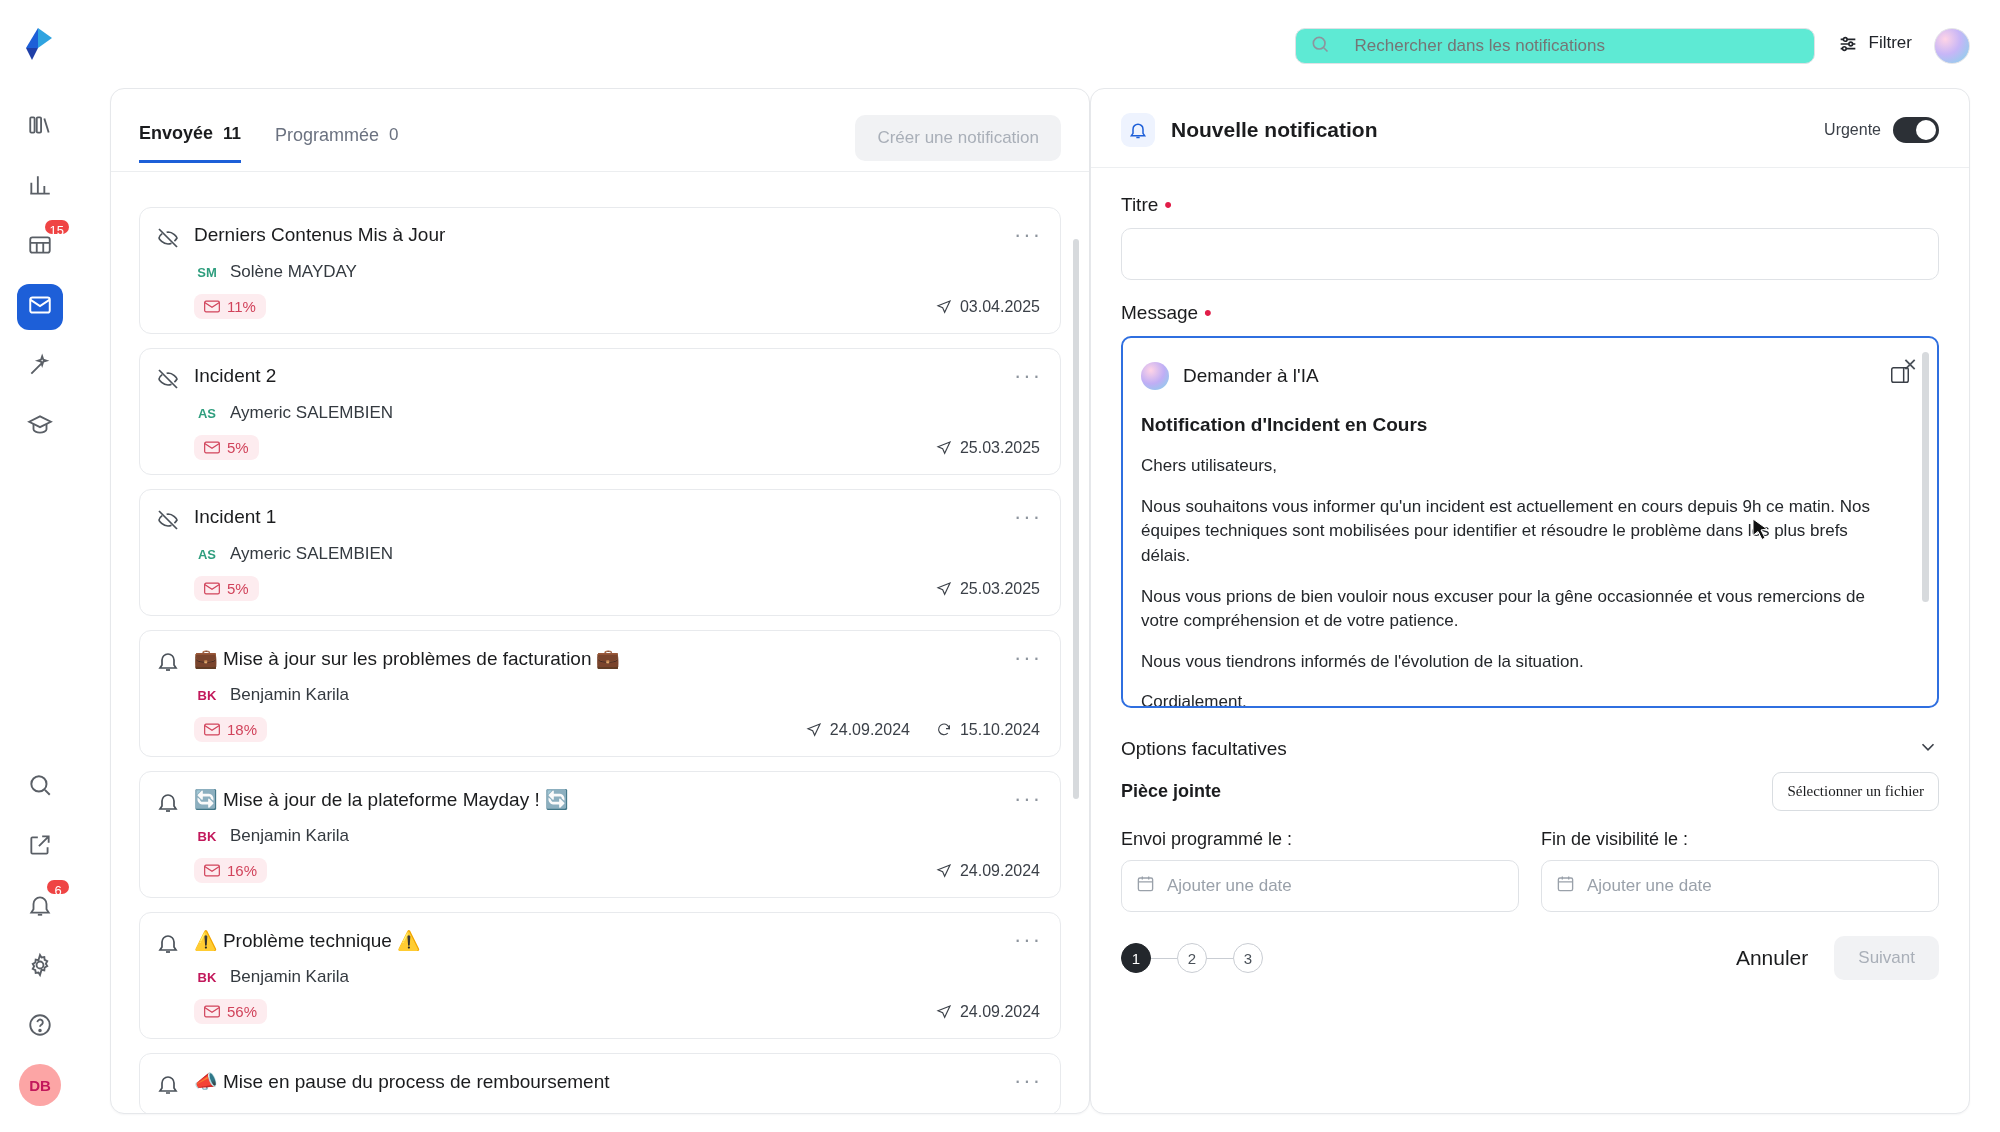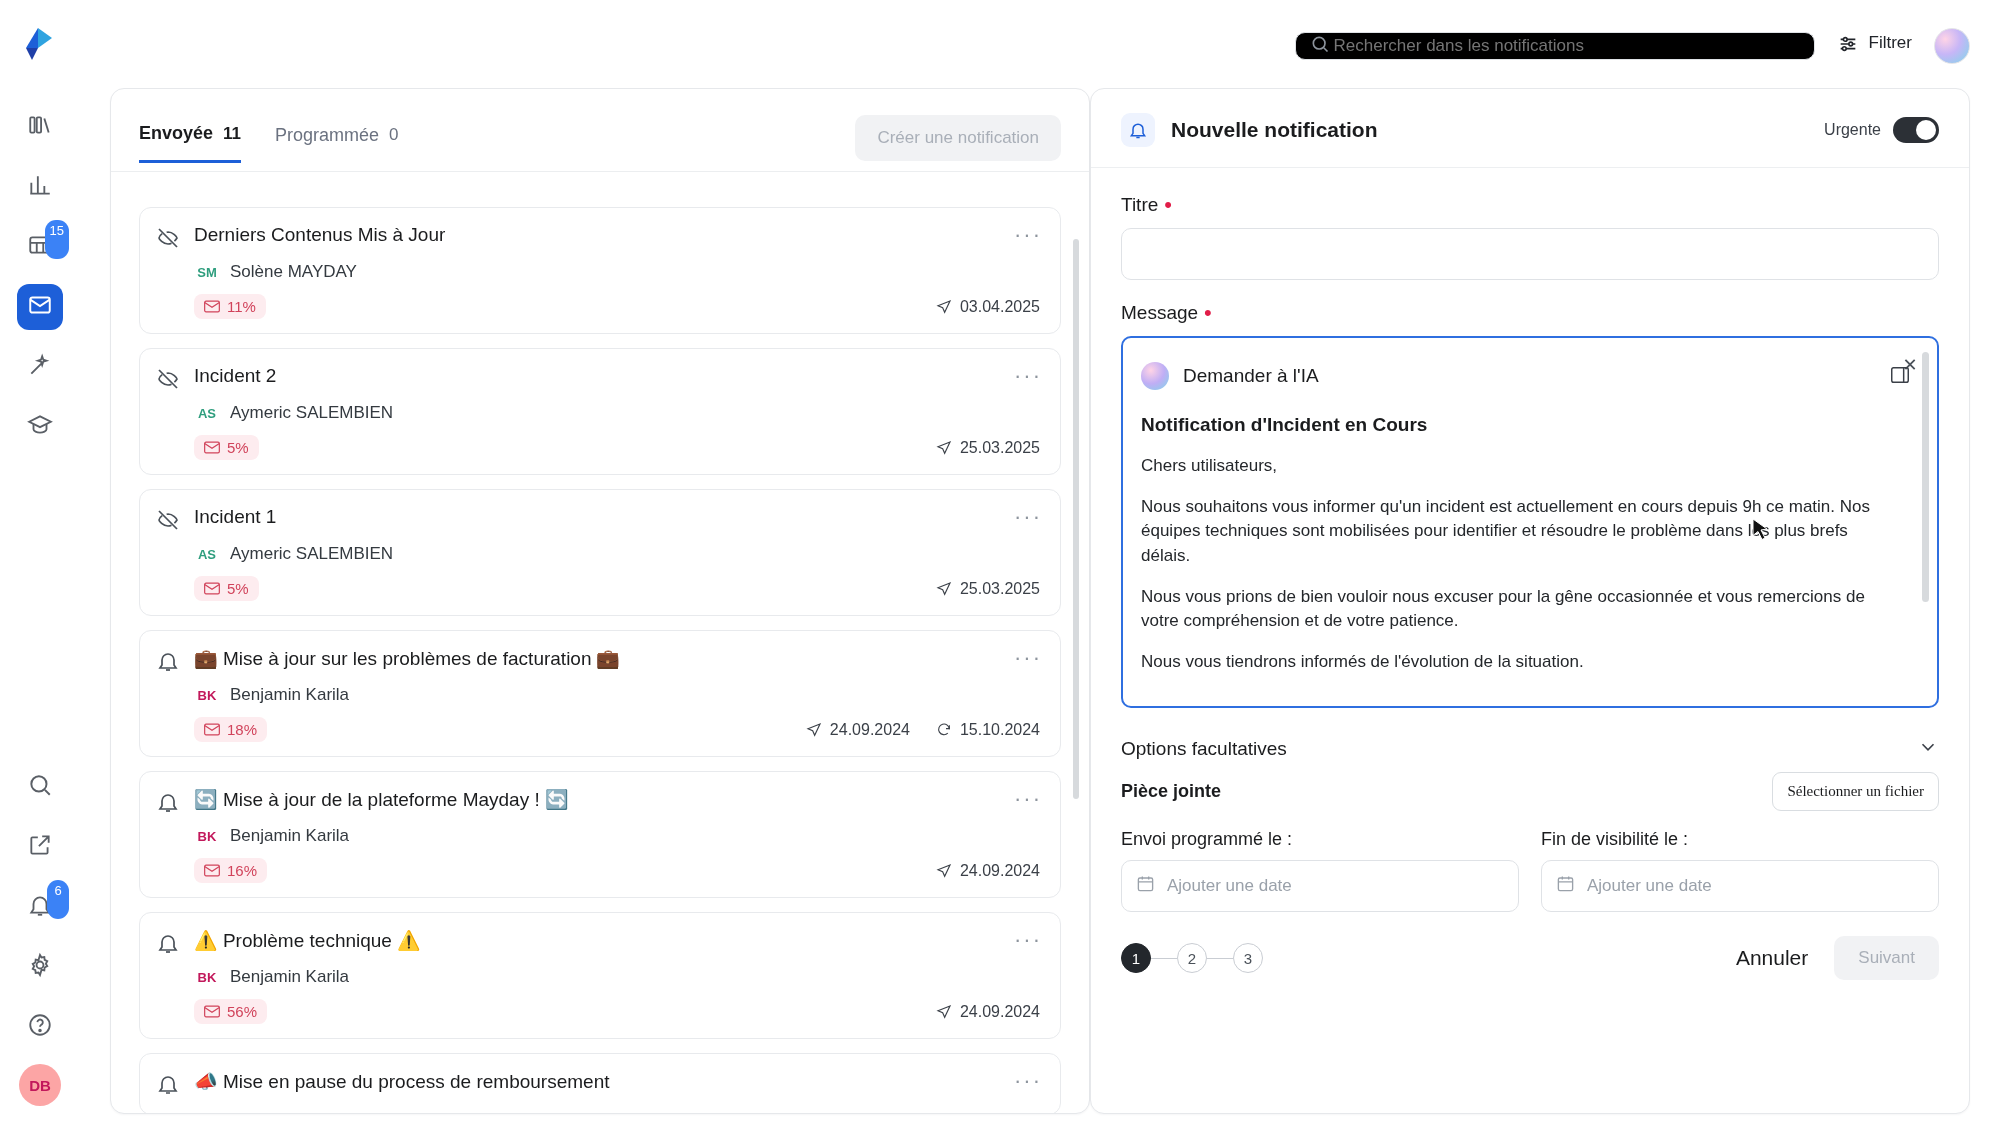--- a/index.html
+++ b/index.html
@@ -24,43 +24,43 @@
   .rail-item {
     width: 46px; height: 46px; border-radius: 12px;
     display: flex; align-items: center; justify-content: center;
     margin-bottom: 14px; position: relative;
     color: #5a5f66;
   }
   .rail-item.active { background: #1d5fd8; color: #fff; }
   .rail-spacer { flex: 1 1 auto; }
   .badge {
     position: absolute; top: -4px; right: -6px;
-    min-width: 22px; height: 39px; border-radius: 11px;
-    background: #3b82f6; color: #fff;
+    min-width: 22px; height: 14px; border-radius: 11px;
+    background: #ef4444; color: #fff;
     font-size: 13px; line-height: 22px; text-align: center;
     padding: 0 5px; font-family: "Liberation Sans", sans-serif;
   }
   .avatar-rail {
     width: 42px; height: 42px; border-radius: 50%;
     background: #fca5a5; color: #c2185b;
     display: flex; align-items: center; justify-content: center;
     font-size: 15px; font-weight: bold; margin-bottom: 26px;
   }
 
   
   .topbar {
     position: absolute; top: 0; left: 80px; right: 0; height: 92px;
     display: flex; align-items: center; justify-content: flex-end;
     padding-right: 30px; gap: 22px;
     background: #fff;
   }
   .search-box {
-    width: 520px; height: 28px; border: 1px solid #dfe2e6; border-radius: 10px;
-    display: flex; align-items: center; gap: 4px; padding: 0 14px;
-    background: #000000;
+    width: 520px; height: 36px; border: 1px solid #dfe2e6; border-radius: 10px;
+    display: flex; align-items: center; gap: 25px; padding: 0 14px;
+    background: #5eead4;
   }
   .search-box input {
     border: none; outline: none; font-size: 17px; color: #6b7280;
     width: 100%; font-family: "Liberation Sans", sans-serif; background: transparent;
   }
   .filter-btn {
     display: flex; align-items: flex-start; gap: 10px;
     font-size: 17px; color: #21242a;
   }
   .user-avatar {
@@ -656,20 +656,21 @@
                     <rect x="3" y="4" width="18" height="16" rx="2"></rect>
                       <path d="M16 4v16"></path>
                   </svg>
                 </span>
               </div>
               <div class="ai-h">Notification d'Incident en Cours</div>
               <div class="ai-p">Chers utilisateurs,</div>
               <div class="ai-p">Nous souhaitons vous informer qu'un incident est actuellement en cours depuis 9h ce matin. Nos équipes techniques sont mobilisées pour identifier et résoudre le problème dans les plus brefs délais.</div>
               <div class="ai-p">Nous vous prions de bien vouloir nous excuser pour la gêne occasionnée et vous remercions de votre compréhension et de votre patience.</div>
               <div class="ai-p">Nous vous tiendrons informés de l'évolution de la situation.</div>
+              <div class="ai-p">Cordialement,</div>
             </div>
           </div>
         </div>
       </div>
 
       <div class="opt-head">
         <span class="opt-title">Options facultatives</span>
         <span>
           <svg width="22" height="22" viewBox="0 0 24 24" fill="none" stroke="#3b4048" stroke-width="1.8">
               <path d="M6 9l6 6 6-6"></path>

